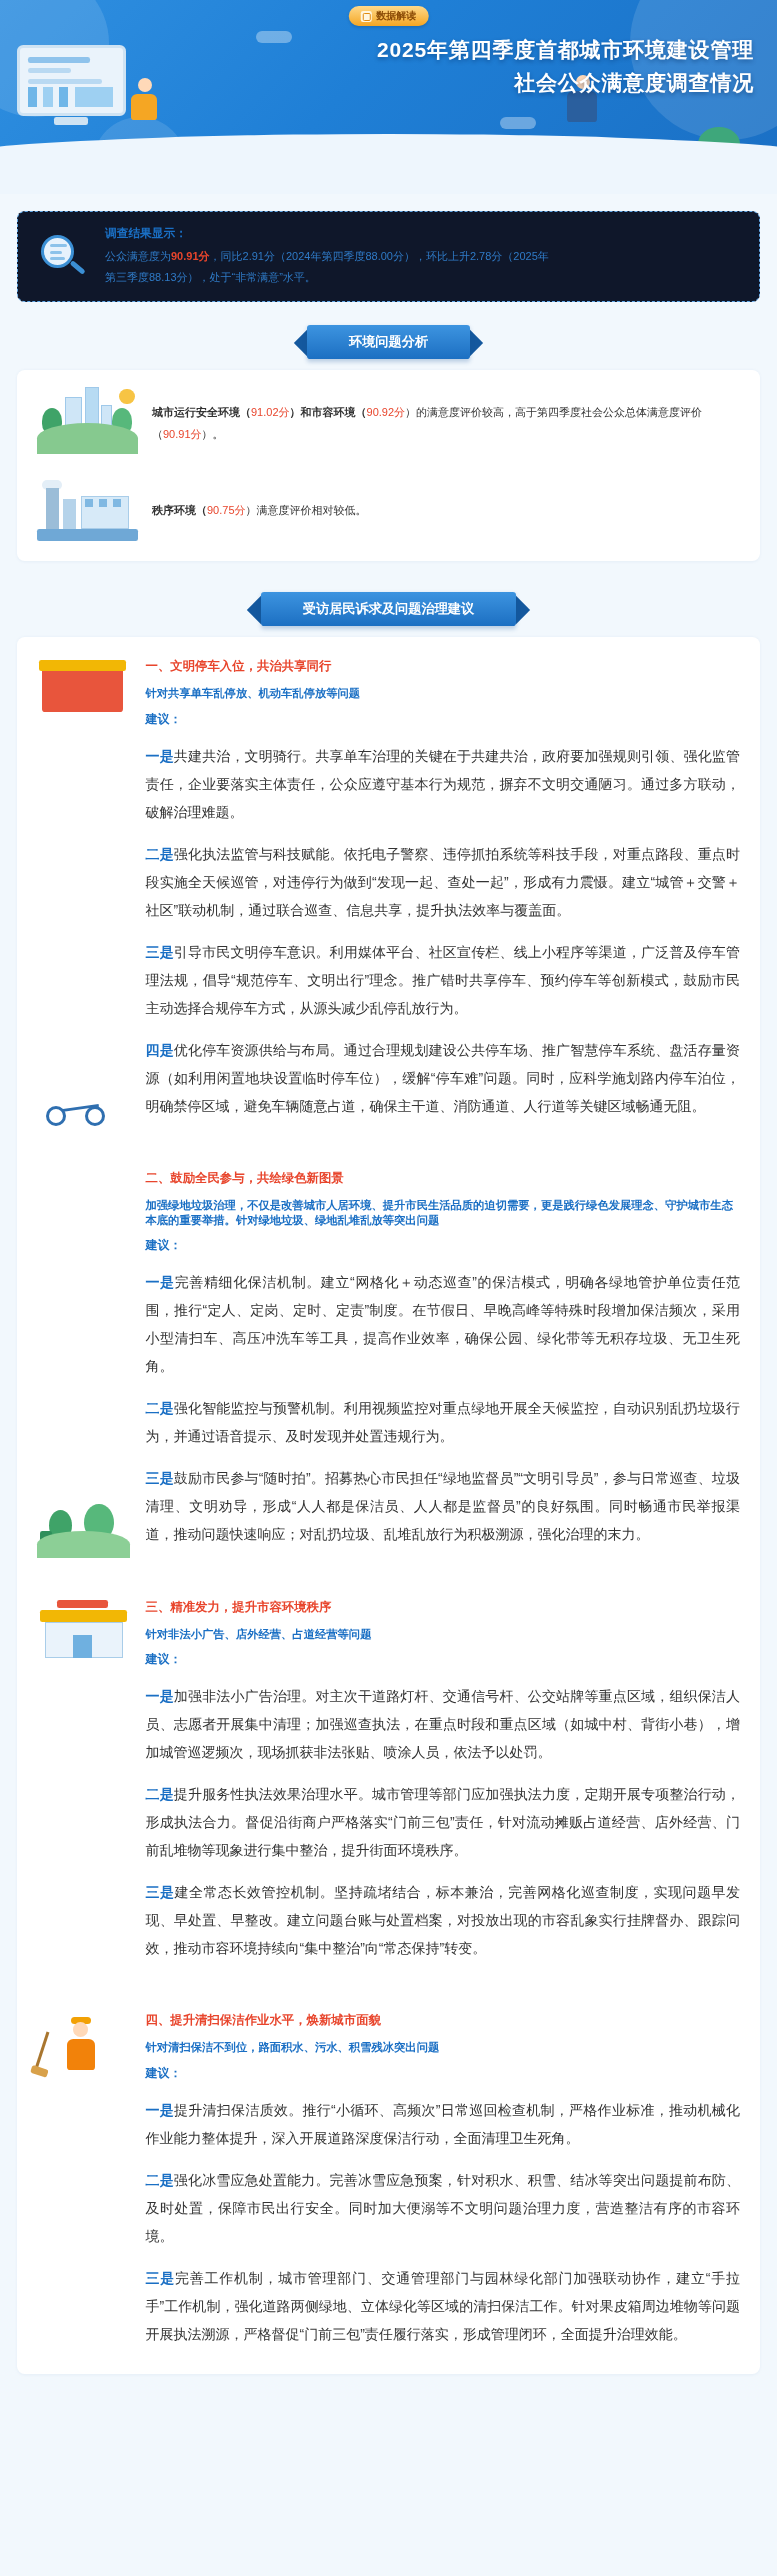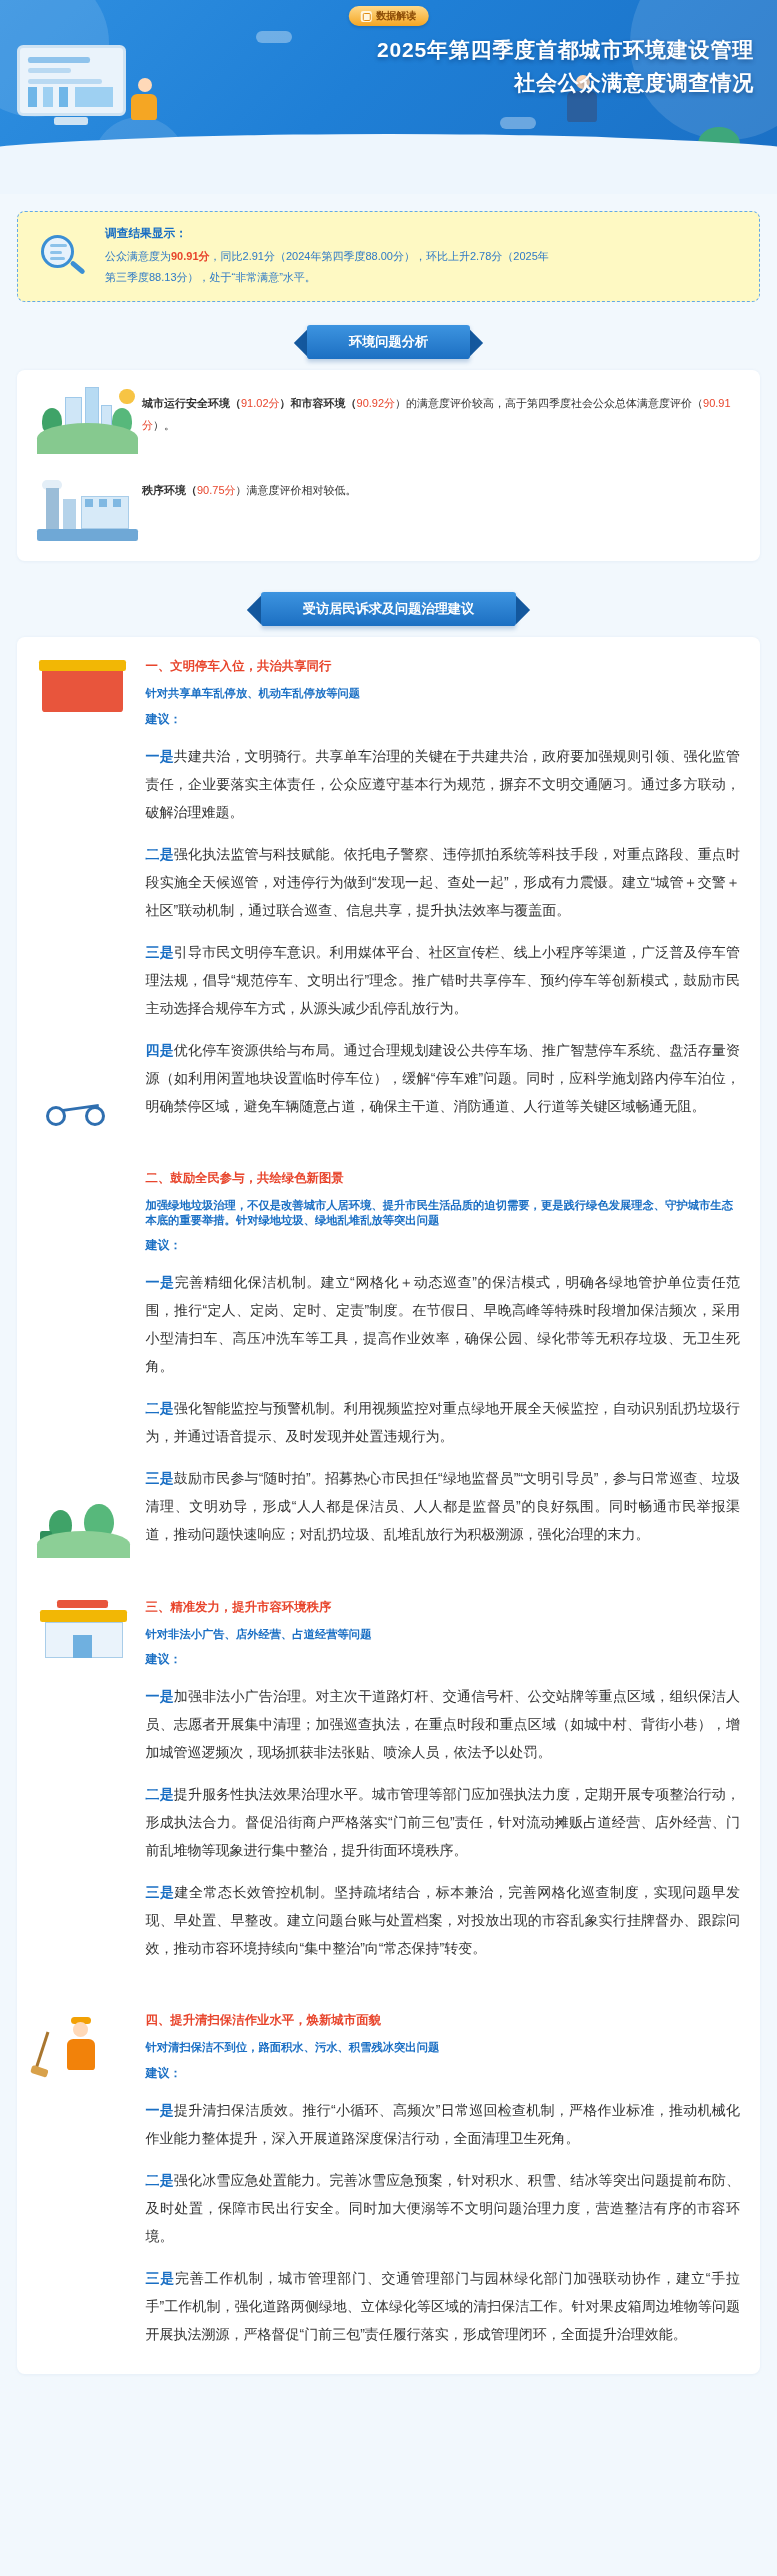--- a/index.html
+++ b/index.html
@@ -79,21 +79,21 @@
   .plant .pot { position:absolute; bottom:0; left:11px; width:33px; height:20px; background:#2f7d5c; border-radius:0 0 6.2px 6.2px;}
   .plant .leaf { position:absolute; bottom:18.6px; left:6.2px; width:42px; height:34px; background:#3ea77b; border-radius:50% 50% 40% 40%;}
   .cloud-s { position:absolute; width:36px; height:12.4px; background:rgba(255,255,255,.35); border-radius:7.8px; }
   .cl1 { left:256px; top:31px;} .cl2{ right:241px; top:117px;}
 
   
   .result-box {
     margin:17px 17px 0 17px;
     border:1.6px dashed #63a9e8;
     border-radius:7.8px;
-    background:#fef9c3;
+    background:#0f172a;
     padding:14px 17px 14px 87px;
     position:relative;
     min-height:75px;
   }
   .mag-icon {
     position:absolute; left:20px; top:20px; width:50px; height:50px;
   }
   .mag-icon .circle{ position:absolute; left:3.1px; top:3.1px; width:33px;height:33px;border-radius:50%;
      border:3.9px solid #3b8fd4; background:#e7f2fc;}
   .mag-icon .handle{ position:absolute; left:31px; top:33px; width:17px;height:5.4px;background:#3b8fd4;
@@ -121,21 +121,21 @@
 
   
   .card {
     margin:11px 17px 0 17px;
     background:#fff;
     border-radius:7.8px;
     padding:17px 20px;
     box-shadow:0 0.8px 3.1px rgba(30,90,150,.06);
   }
 
-  .env-row { display:flex; align-items:flex-start; gap:4px; margin-bottom:20px; }
+  .env-row { display:flex; align-items:center; gap:14px; margin-bottom:20px; }
   .env-row:last-child { margin-bottom:3.1px; }
   .env-ill { width:101px; flex:0 0 101px; height:67px; position:relative; }
   .env-text { font-size:11px; line-height:1.95; color:#333; padding-top:6.2px; }
   .env-text b { font-weight:bold; }
   .red { color:#e8452c; }
 
   
   .ill-city .hill{position:absolute;left:0;bottom:0;width:101px;height:31px;background:#86c98f;border-radius:50% 50% 0 0;}
   .ill-city .tree{position:absolute;bottom:20px;width:20px;height:26.4px;background:#3fa368;border-radius:50% 50% 40% 40%;}
   .ill-city .t1{left:4.7px;} .ill-city .t2{left:75px;background:#57b87b;}

